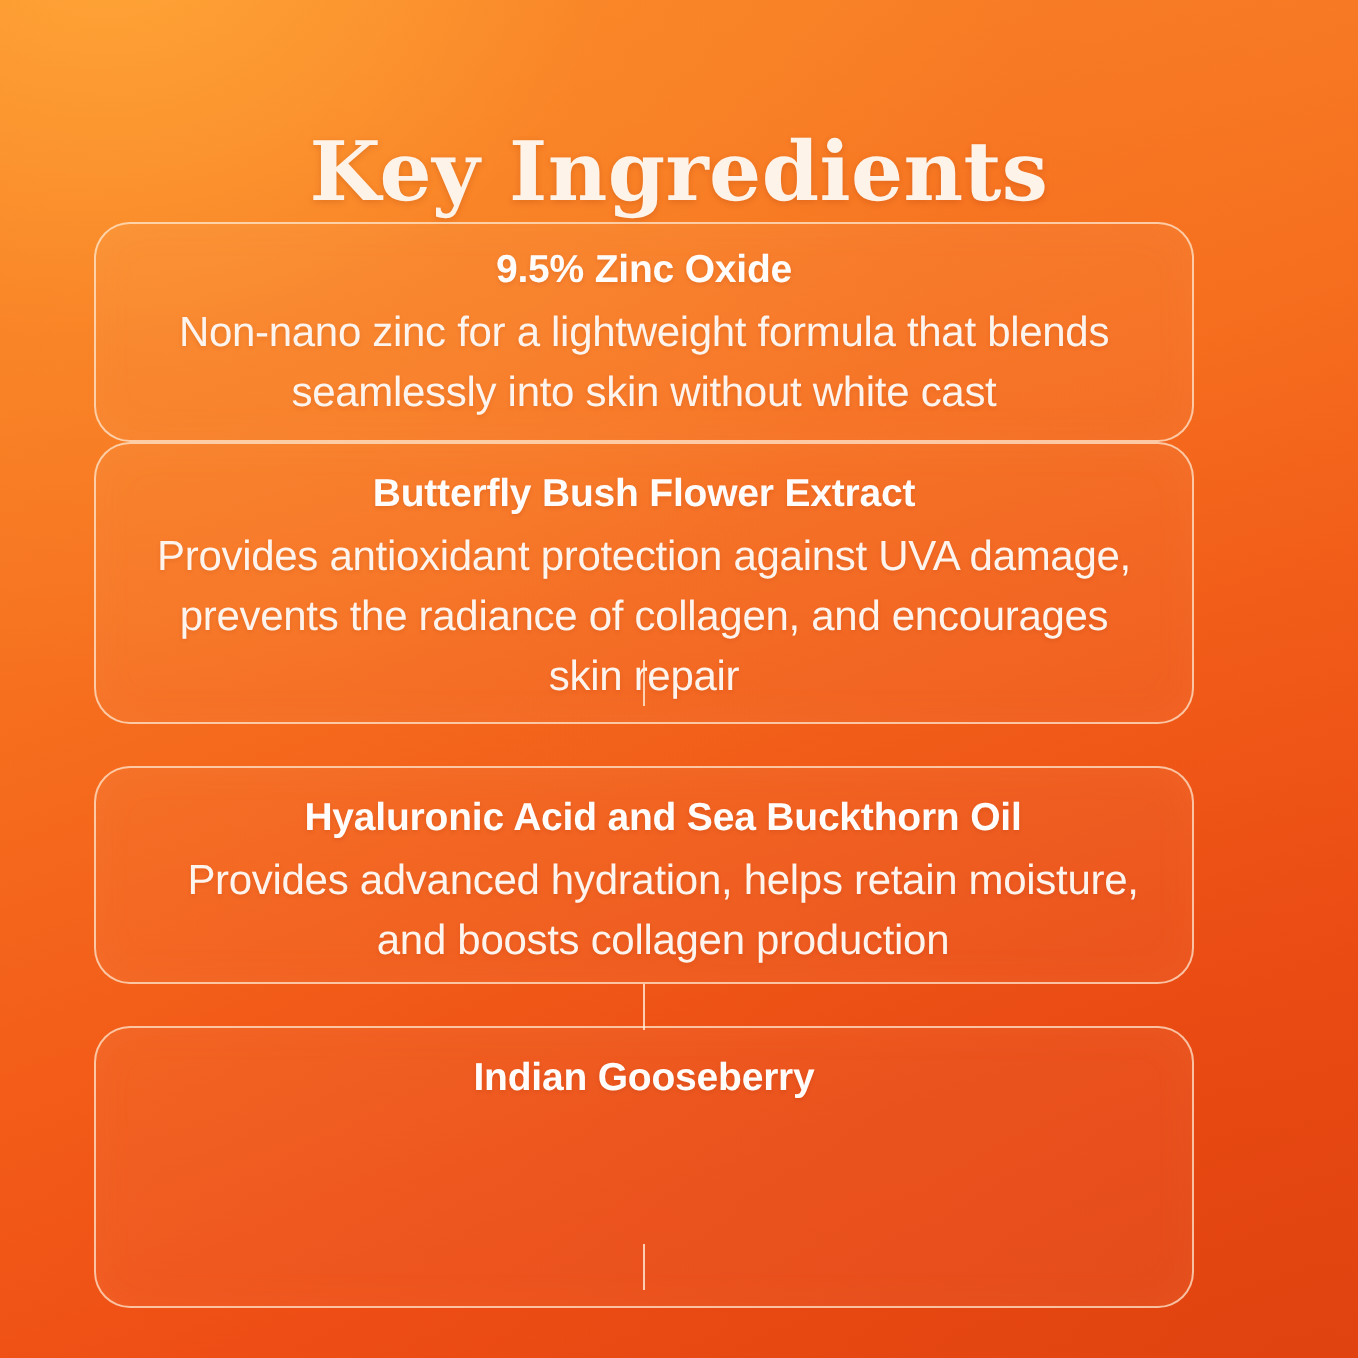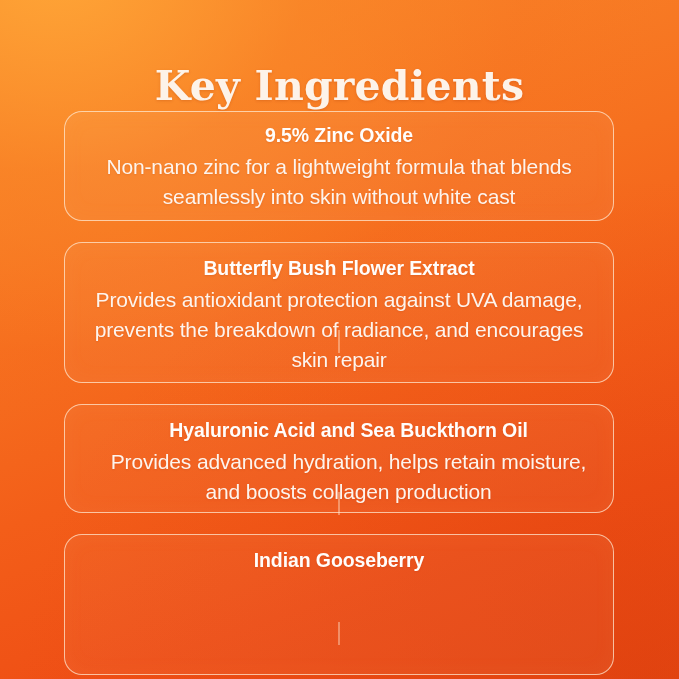--- a/index.html
+++ b/index.html
@@ -52,21 +52,21 @@
     line-height: 1.12;
     font-weight: 700;
     letter-spacing: 0.2px;
     color: #fdf3e9;
     text-shadow: 0 1px 3px rgba(150,40,5,0.22);
     margin-top: 28px;
   }
 
   .cards {
     position: absolute;
-    left: 64px;
+    left: 47px;
     width: 550px;
     top: 111px;
   }
 
   .card {
     position: relative;
     box-sizing: border-box;
     width: 550px;
     border: 1px solid rgba(255,236,214,0.72);
     border-radius: 18px;
@@ -101,21 +101,21 @@
   .card-1 { height: 110px; }
   .card-2 { height: 141px; }
   .card-3 { height: 109px; padding-left: 41px; }
   .card-4 { height: 141px; }
 
   .card-2 .card-title,
   .card-3 .card-title,
   .card-4 .card-title { margin-top: 2px; }
 
   .card-1 { margin-top: 0; }
-  .card-2 { margin-top: 21px; }
+  .card-2 { }
   .card-3 { margin-top: 21px; }
   .card-4 { margin-top: 21px; }
 
   .gap-connector {
     position: absolute;
     left: 50%;
     transform: translateX(-50%);
     width: 1px;
     height: 23px;
     background: rgba(255,240,220,0.78);
@@ -135,21 +135,21 @@
 
     <div class="cards">
 
       <div class="card card-1">
         <p class="card-title">9.5% Zinc Oxide</p>
         <p class="card-body">Non-nano zinc for a lightweight formula that blends seamlessly into skin without white cast</p>
       </div>
 
       <div class="card card-2">
         <p class="card-title">Butterfly Bush Flower Extract</p>
-        <p class="card-body">Provides antioxidant protection against UVA damage, prevents the breakdown of radiance, and encourages skin repair</p>
+        <p class="card-body">Provides antioxidant protection against UVA damage, prevents the radiance of collagen, and encourages skin repair</p>
       </div>
 
       <div class="card card-3">
         <p class="card-title">Hyaluronic Acid and Sea Buckthorn Oil</p>
         <p class="card-body">Provides advanced hydration, helps retain moisture, and boosts collagen production</p>
       </div>
 
       <div class="card card-4">
         <p class="card-title">Indian Gooseberry</p>
       </div>

